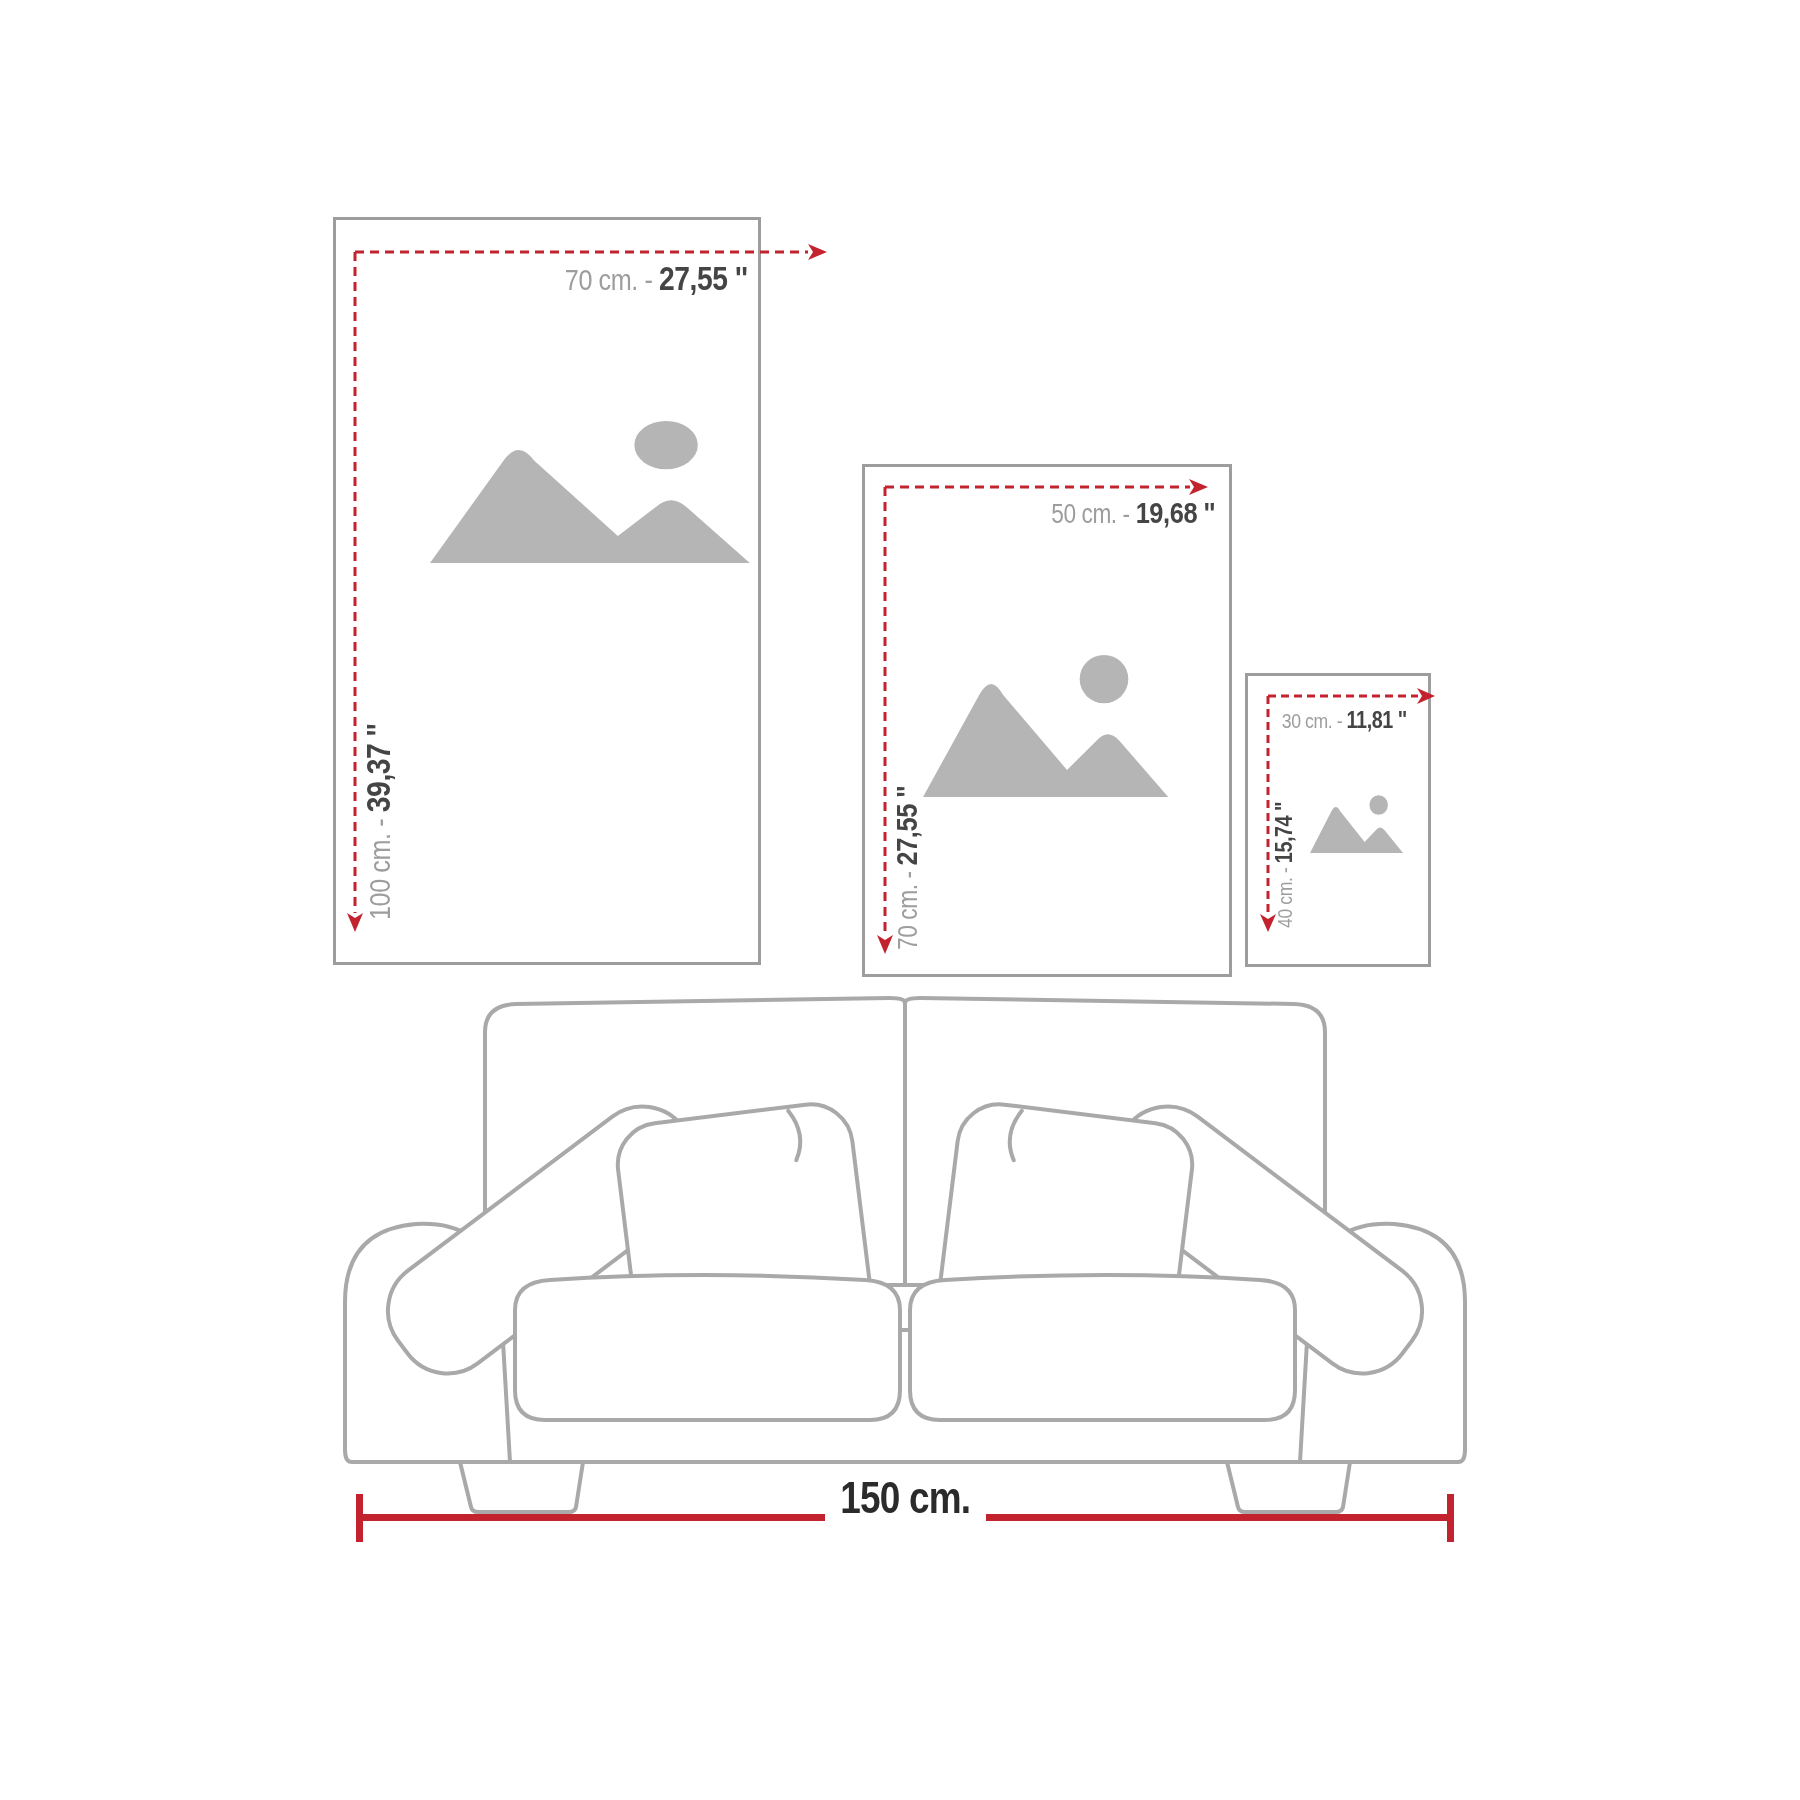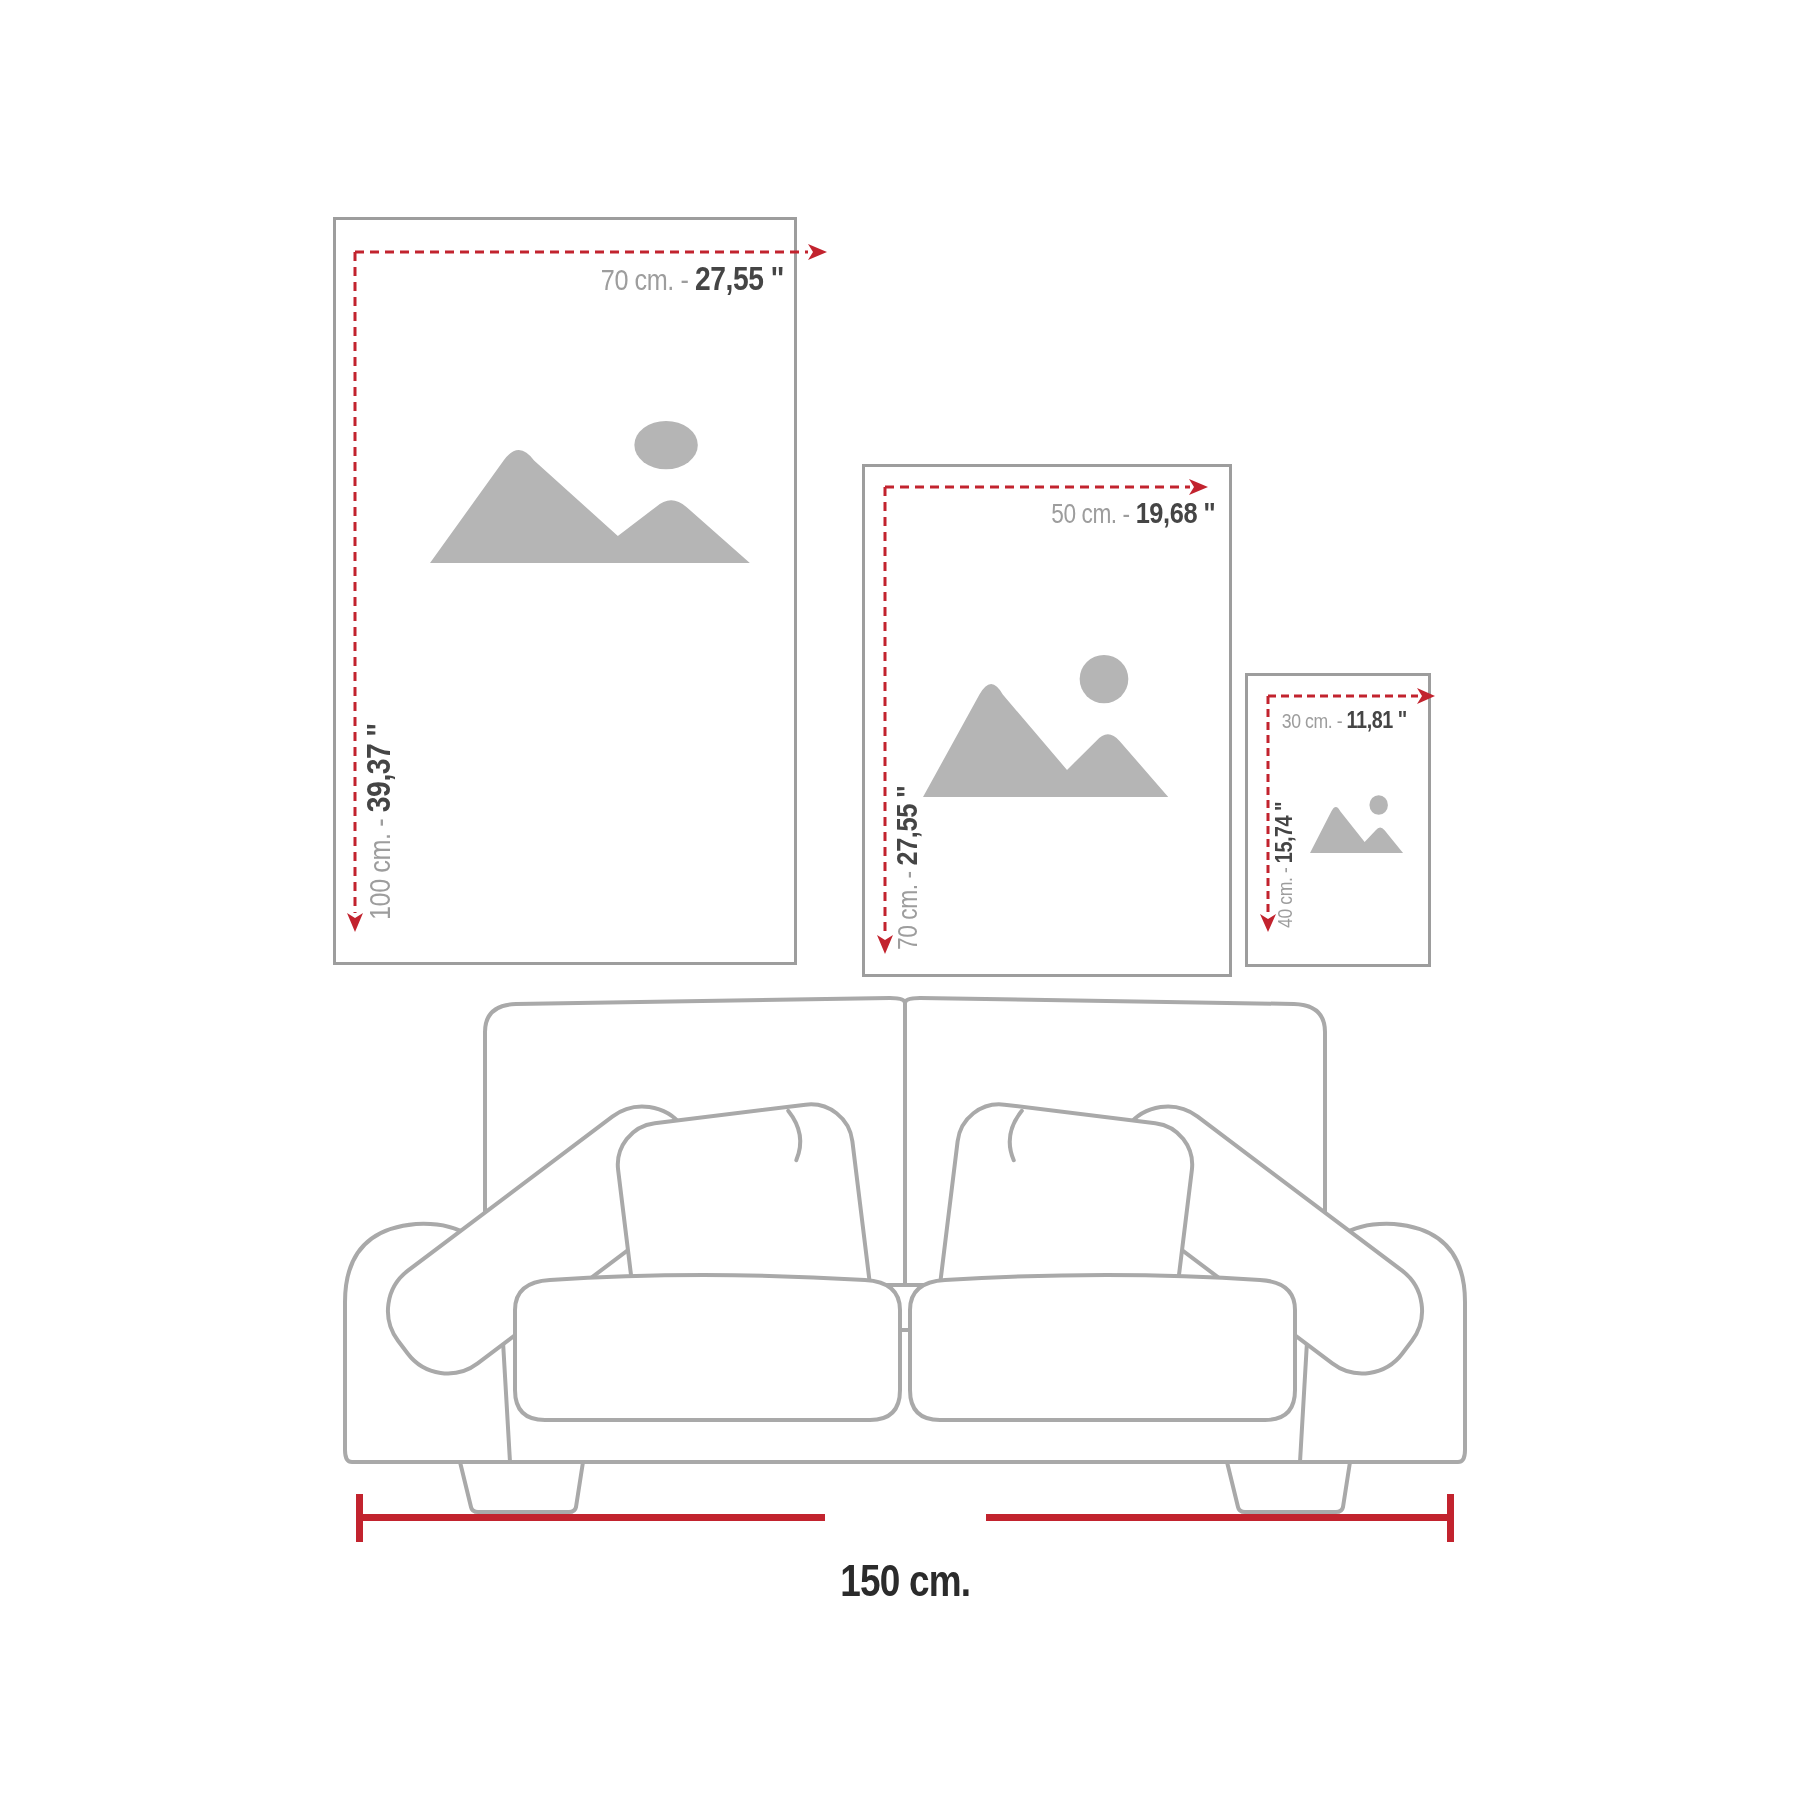--- a/index.html
+++ b/index.html
@@ -23,37 +23,37 @@
   .fs-l{font-size:30px;}
   .fs-m{font-size:27px;}
   .fs-s{font-size:21px;}
 
   
   .sofa{position:absolute;left:320px;top:990px;}
 
   
   .measure-cap{position:absolute;width:7px;height:48px;background:#c2232e;}
   .measure-line{position:absolute;height:7px;background:#c2232e;}
-  .measure-text{position:absolute;left:810px;top:1559px;width:190px;text-align:center;
+  .measure-text{position:absolute;left:810px;top:1476px;width:190px;text-align:center;
                 font-size:44px;font-weight:700;color:#2b2b2b;line-height:1;letter-spacing:-1px;}
   .measure-text .cond{transform-origin:50% 50%;}
 </style>
 </head>
 <body>
 
 <svg width="0" height="0" style="position:absolute">
   <defs>
     <g id="placeholder-art">
       <path d="M0,150 L58,44 Q70,22 82,44 L148,122 L178,92 Q190,78 202,92 L252,150 Z"></path>
       <circle cx="186" cy="28" r="25"></circle>
     </g>
   </defs>
 </svg>
 
-<div class="frame" style="left:333px;top:217px;width:464px;height:748px;">
+<div class="frame" style="left:333px;top:217px;width:428px;height:748px;">
   <div class="frame-inner">
     <svg class="dim-svg" width="506" height="742" viewBox="0 0 506 742">
       <line x1="19" y1="32" x2="472" y2="32" stroke="#c2232e" stroke-width="3" stroke-dasharray="9 6"></line>
       <polygon points="491,32 472,24 477,32 472,40" fill="#c2232e"></polygon>
       <line x1="19" y1="32" x2="19" y2="693" stroke="#c2232e" stroke-width="3" stroke-dasharray="9 6"></line>
       <polygon points="19,712 11,693 19,698 27,693" fill="#c2232e"></polygon>
     </svg>
     <svg class="ph-svg" style="left:94px;top:198px;" width="330" height="145" viewBox="0 0 260 150" preserveAspectRatio="none" fill="#b5b5b5">
       <use href="#placeholder-art"></use>
     </svg>

